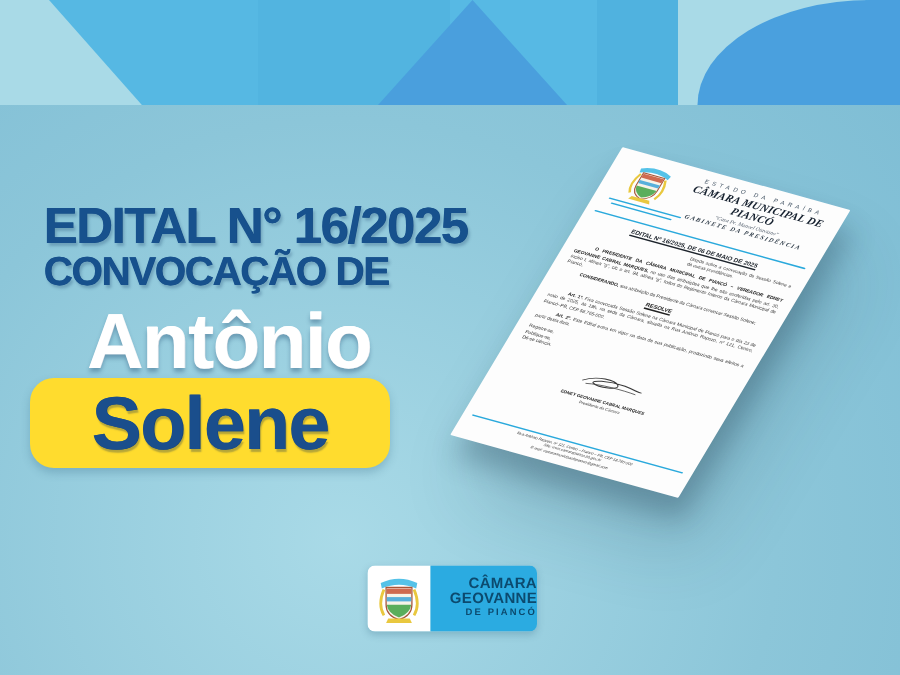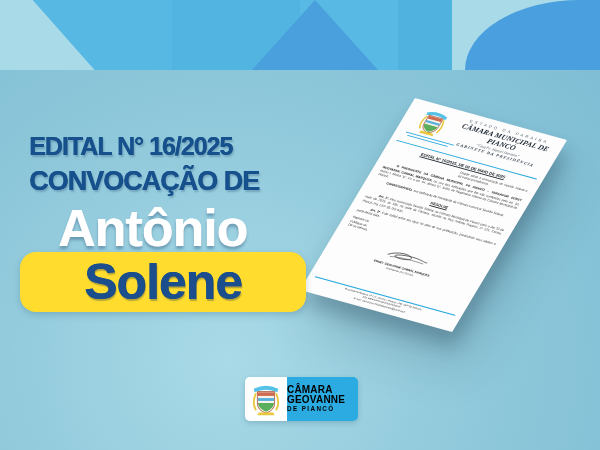--- a/index.html
+++ b/index.html
@@ -20,25 +20,25 @@
   .t-pale-right{left:452px;width:125px;background:#a9dae7;}
   .t-med-5{left:577px;width:23px;background:#56b8e3;}
   .t-dark-tri{position:absolute;left:252px;top:0;width:126px;height:70px;background:#4a9fdd;
       clip-path:polygon(50% 0,100% 100%,0 100%);}
   .t-quarter{position:absolute;right:0;bottom:0;width:135px;height:70px;background:#4aa0de;
       border-top-left-radius:135px 82px;}
 
   
   .hl{position:absolute;color:#17518d;font-weight:bold;letter-spacing:-1px;
       text-shadow:1.5px 2px 2px rgba(20,60,105,.28), .4px 0 0 currentColor;}
-  .hl1{left:29px;top:132px;font-size:25px;}
+  .hl1{left:29px;top:132px;font-size:34px;}
   .hl2{left:29px;top:166px;font-size:27px;}
   .sessao{position:absolute;left:58px;top:198px;font-size:52px;font-weight:bold;color:#ffffff;
       letter-spacing:-1px;text-shadow:0 3px 3px rgba(20,60,100,.35), .4px 0 0 #fff;}
-  .solene-badge{position:absolute;left:20px;top:252px;width:286px;height:60px;background:#ffdc2e;
+  .solene-badge{position:absolute;left:20px;top:252px;width:240px;height:60px;background:#ffdc2e;
       border-radius:16px;display:flex;align-items:center;justify-content:center;
       box-shadow:0 3px 6px rgba(40,90,120,.25);}
   .solene-badge span{font-size:50px;font-weight:bold;color:#1a4e8c;letter-spacing:-1px;
       text-shadow:1px 2px 1px rgba(10,40,80,.3), .4px 0 0 currentColor;}
 
   
   .paper{position:absolute;left:415px;top:98px;width:158px;height:224px;background:#fdfdfd;
       transform-origin:0 0;transform:matrix(0.962,0.266,-0.513,0.857,0,0);
       box-shadow:10px 14px 18px rgba(30,60,80,.30), 26px 34px 48px rgba(30,60,80,.18);
       border-radius:1px;}
@@ -70,22 +70,22 @@
   .sig-role{font-size:2.8px;color:#444;}
   .doc-footer{position:absolute;left:6px;right:6px;bottom:5px;text-align:center;}
   .doc-footer .frule{height:1.1px;background:#2aa9dc;border-radius:1px;margin-bottom:1.5px;}
   .doc-footer div.fl{font-size:2.6px;font-style:italic;line-height:1.3;color:#444;}
 
   
   .logo-badge{position:absolute;left:245px;top:377px;width:113px;height:44px;display:flex;
       border-radius:5px;overflow:hidden;box-shadow:0 2px 5px rgba(40,90,120,.25);}
   .logo-white{width:42px;background:#ffffff;display:flex;align-items:center;justify-content:center;}
   .logo-white svg{width:30px;height:33px;}
-  .logo-blue{flex:1;background:#2babe1;display:flex;flex-direction:column;align-items:flex-start;
-      justify-content:center;color:#000000;font-weight:bold;line-height:1;}
+  .logo-blue{flex:1;background:#2babe1;display:flex;flex-direction:column;align-items:flex-end;
+      justify-content:center;color:#0c4a6e;font-weight:bold;line-height:1;}
   .lb1,.lb2{font-size:10px;letter-spacing:.2px;}
   .lb3{font-size:6.3px;letter-spacing:1.4px;margin-top:1px;}
 </style>
 </head>
 <body>
 
 <div class="canvas">
 
   <div class="strip">
     <div class="tile t-pale-left">

